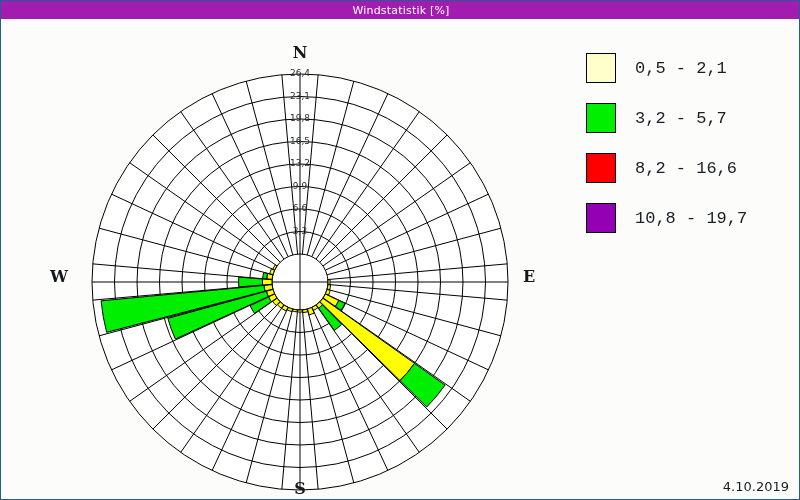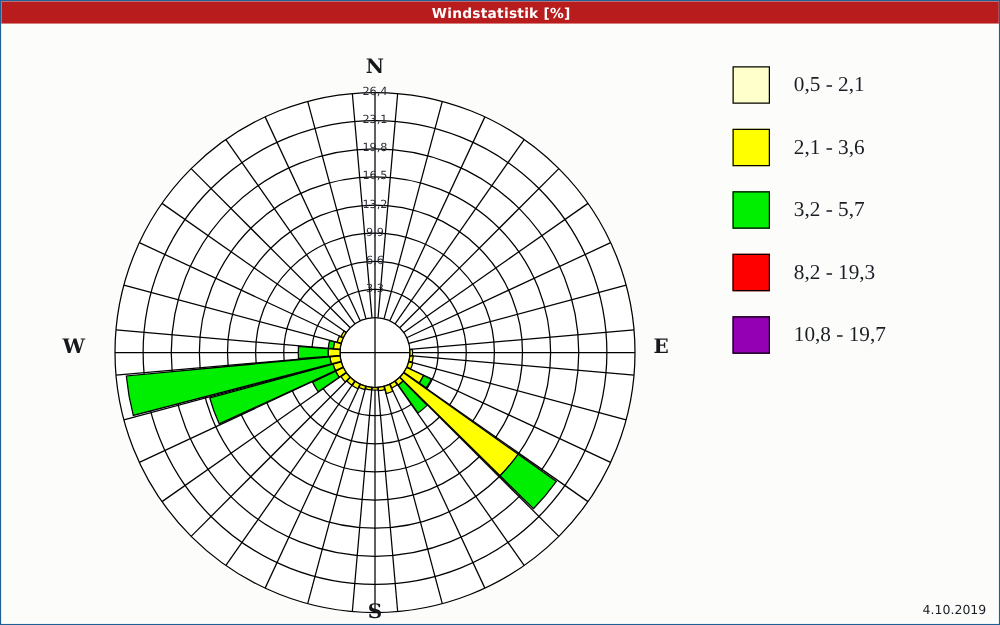--- a/index.html
+++ b/index.html
@@ -15,24 +15,24 @@
     border: 1px solid #1f5f96;
     box-sizing: border-box;
     font-family: "DejaVu Sans", sans-serif;
     overflow: hidden;
   }
   #titlebar {
     position: absolute;
     left: 0; top: 0;
     width: 800px;
     height: 18px;
-    background: #b91c1c;
+    background: #a21caf;
     color: #ffffff;
     font-size: 11px;
-    font-weight: bold;
+    font-weight: normal;
     display: flex;
     align-items: center;
     justify-content: center;
     letter-spacing: 0.2px;
   }
   #content {
     position: absolute;
     left: 0; top: 18px;
     width: 800px;
     height: 481px;
@@ -71,32 +71,32 @@
     height: 50px;
   }
   .legend-swatch {
     width: 30px;
     height: 30px;
     border: 1px solid #000000;
     box-sizing: border-box;
     flex: 0 0 auto;
   }
   .legend-text {
-    font-family: Liberation Serif, serif;
+    font-family: Liberation Mono, monospace;
     font-size: 17px;
     color: #1a1d24;
     margin-left: 19px;
     white-space: nowrap;
   }
   #datestamp {
     position: absolute;
     right: 12px;
     bottom: 6px;
     font-family: "DejaVu Sans", sans-serif;
-    font-size: 10px;
+    font-size: 13px;
     color: #1a1d24;
   }
   .rtick {
     font-family: "DejaVu Sans", sans-serif;
     font-size: 9px;
     fill: #2a2d35;
   }
 </style>
 </head>
 <body>
@@ -210,30 +210,26 @@
       <div class="compass-label" id="lbl-w">W</div>
       <div class="compass-label" id="lbl-e">E</div>
     </div>
 
     <div id="legend">
         <div class="legend-row">
           <div class="legend-swatch" style="background: rgb(255, 255, 204);"></div>
           <div class="legend-text">0,5 - 2,1</div>
         </div>
         <div class="legend-row">
-          <div class="legend-swatch" style="background: rgb(255, 255, 0);"></div>
-          <div class="legend-text">2,1 - 3,6</div>
-        </div>
-        <div class="legend-row">
           <div class="legend-swatch" style="background: rgb(0, 238, 0);"></div>
           <div class="legend-text">3,2 - 5,7</div>
         </div>
         <div class="legend-row">
           <div class="legend-swatch" style="background: rgb(255, 0, 0);"></div>
-          <div class="legend-text">8,2 - 19,3</div>
+          <div class="legend-text">8,2 - 16,6</div>
         </div>
         <div class="legend-row">
           <div class="legend-swatch" style="background: rgb(148, 0, 179);"></div>
           <div class="legend-text">10,8 - 19,7</div>
         </div>
       </div>
 
     <div id="datestamp">4.10.2019</div>
   </div>
 </div>

